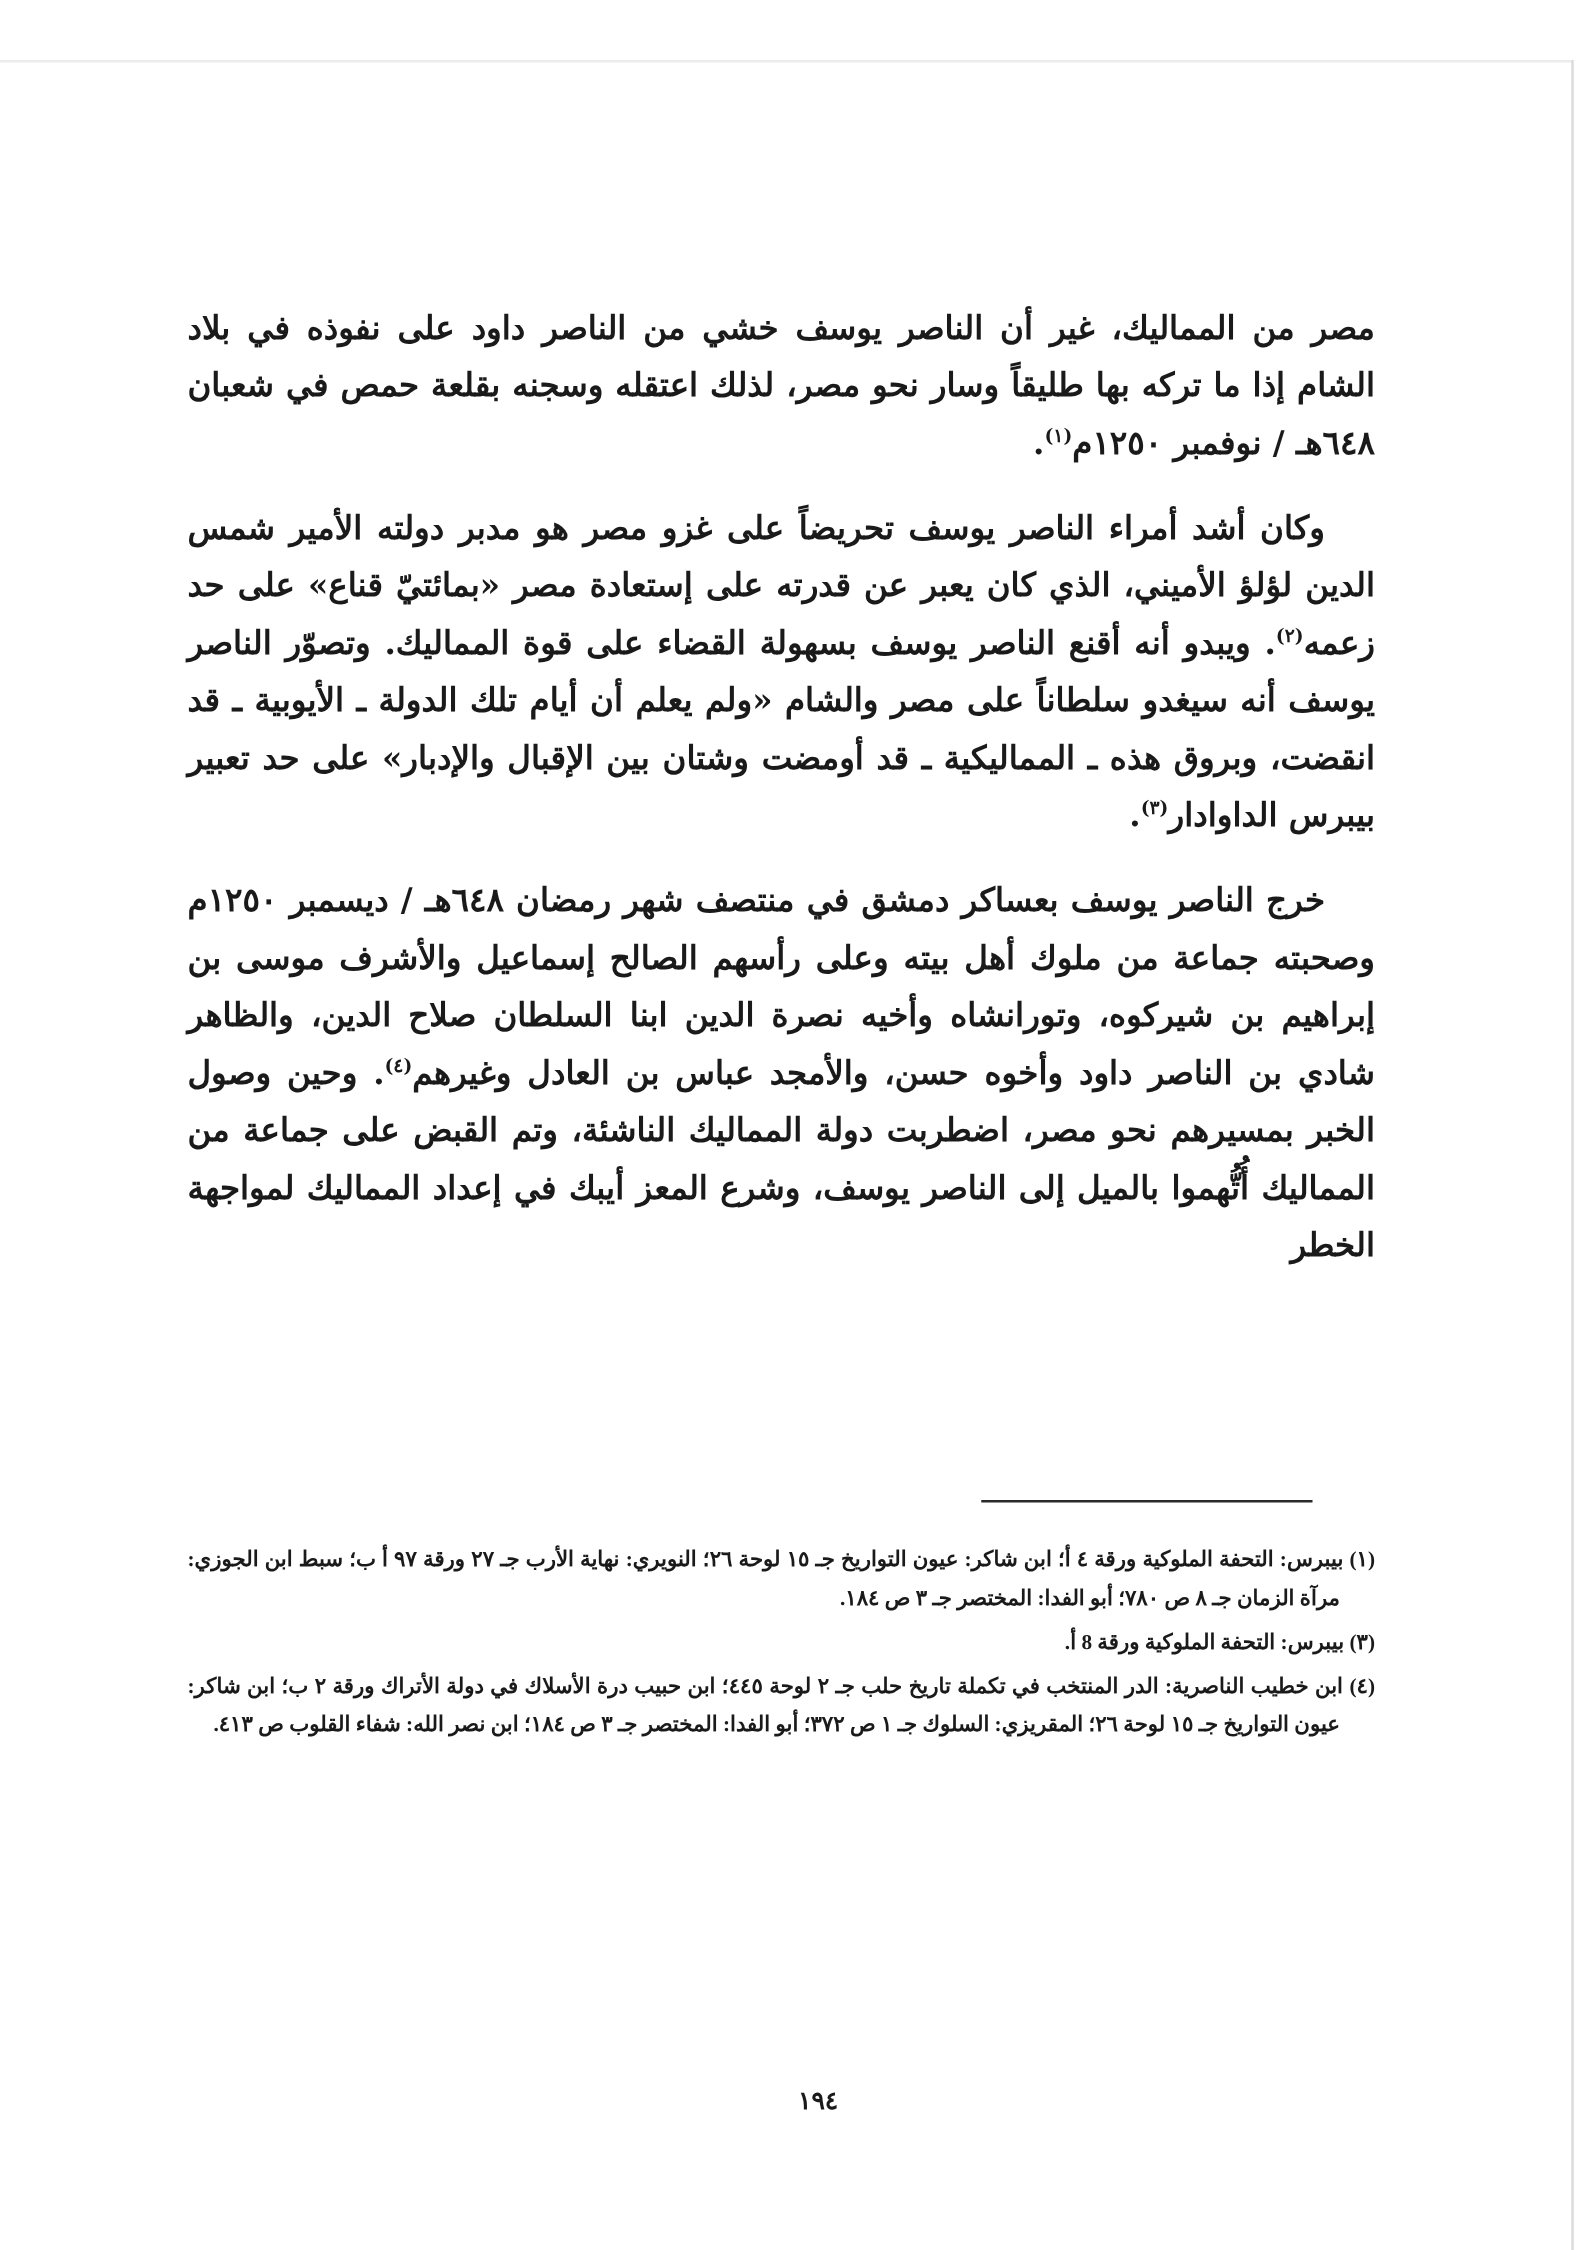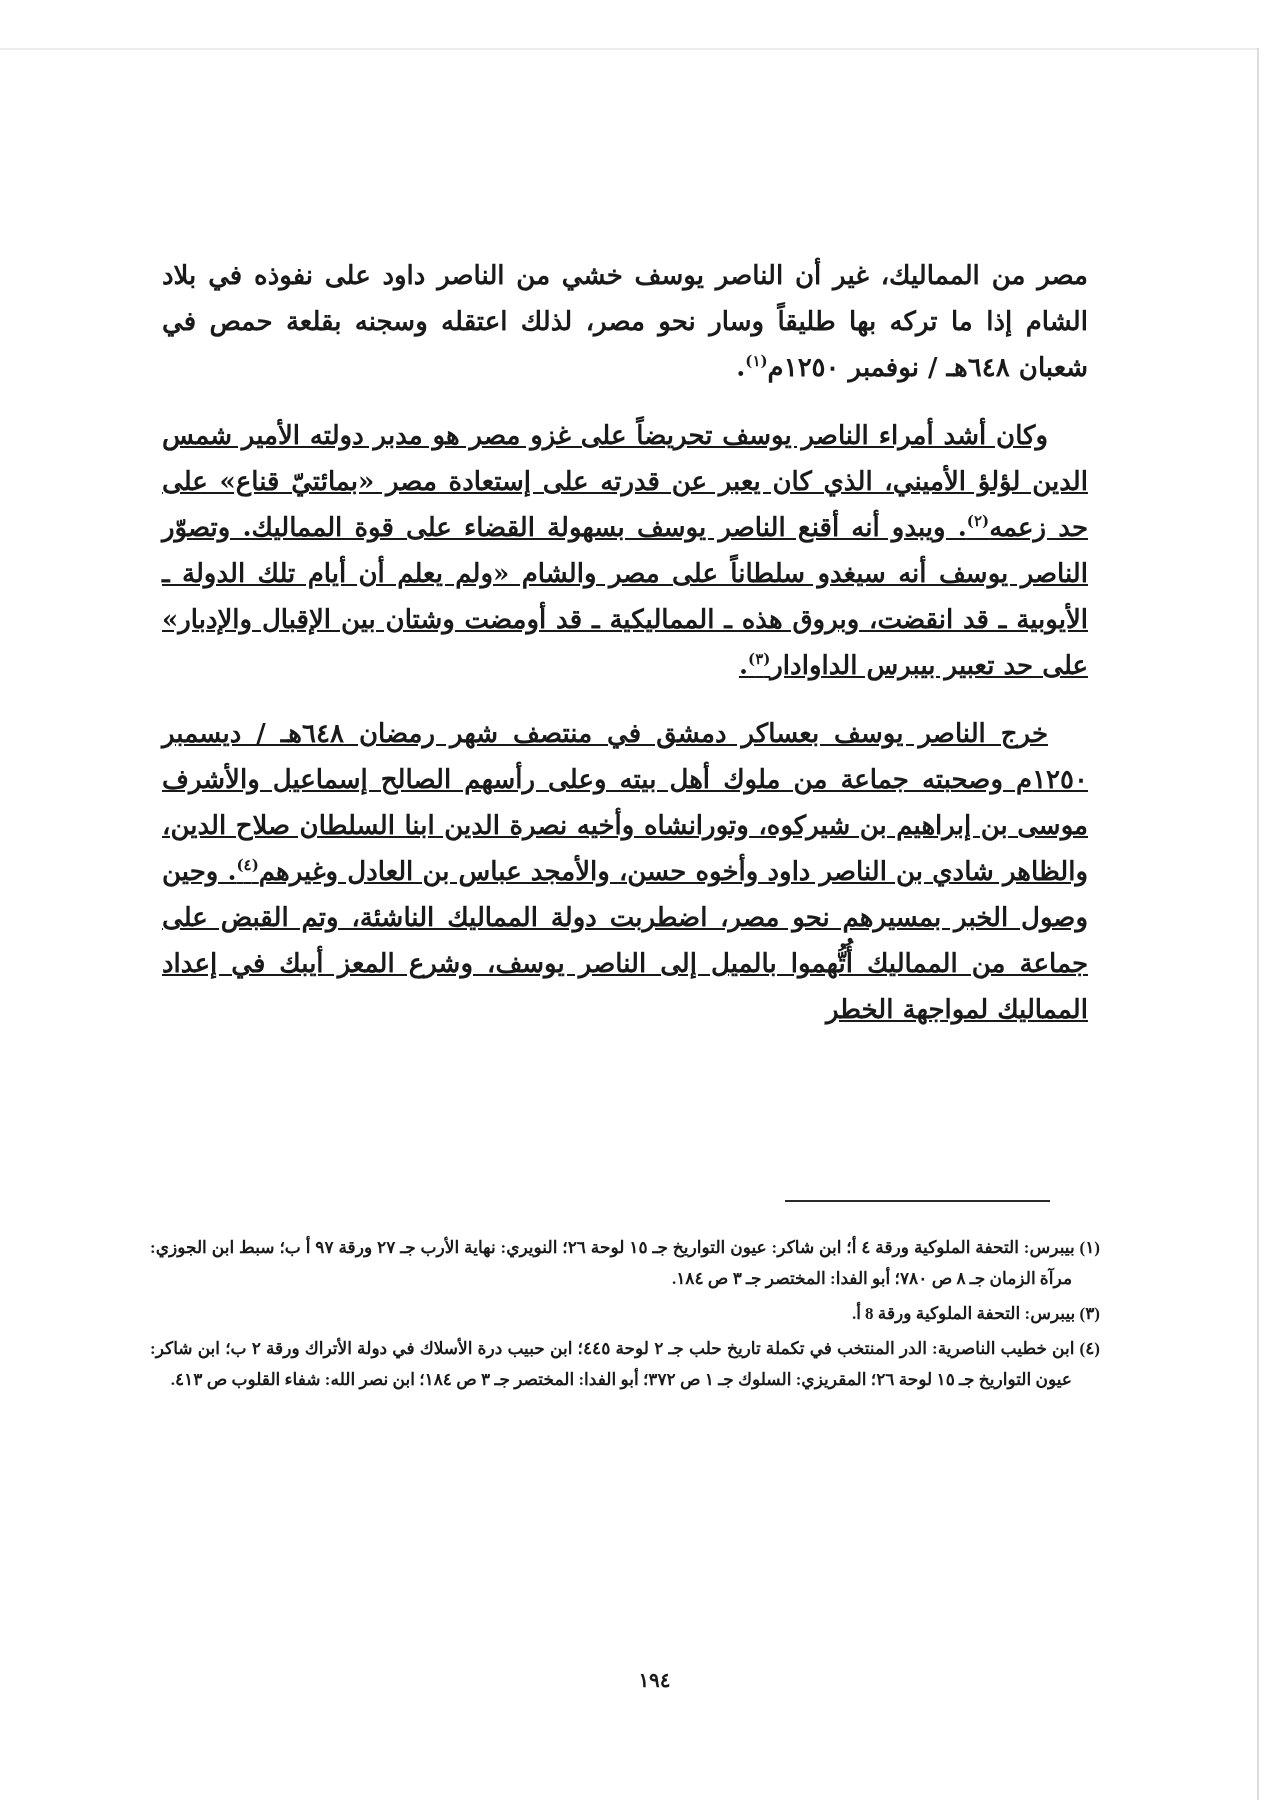--- a/index.html
+++ b/index.html
@@ -32,29 +32,28 @@
       left: 150px;
       top: 240px;
       width: 950px;
       direction: rtl;
       text-align: justify;
     }
     .body-text {
       font-size: 26px;
       line-height: 46px;
       font-weight: bold;
-      margin: 12px;
+      margin: 0;
     }
     .para {
       margin: 0 0 22px 0;
       text-align-last: right;
     }
     .para.indent {
       text-indent: 40px;
-      text-decoration: underline;
     }
     sup.fnref {
       font-size: 15px;
       line-height: 0;
       vertical-align: super;
       font-weight: bold;
     }
     .fn-rule {
       position: absolute;
       left: 785px;

